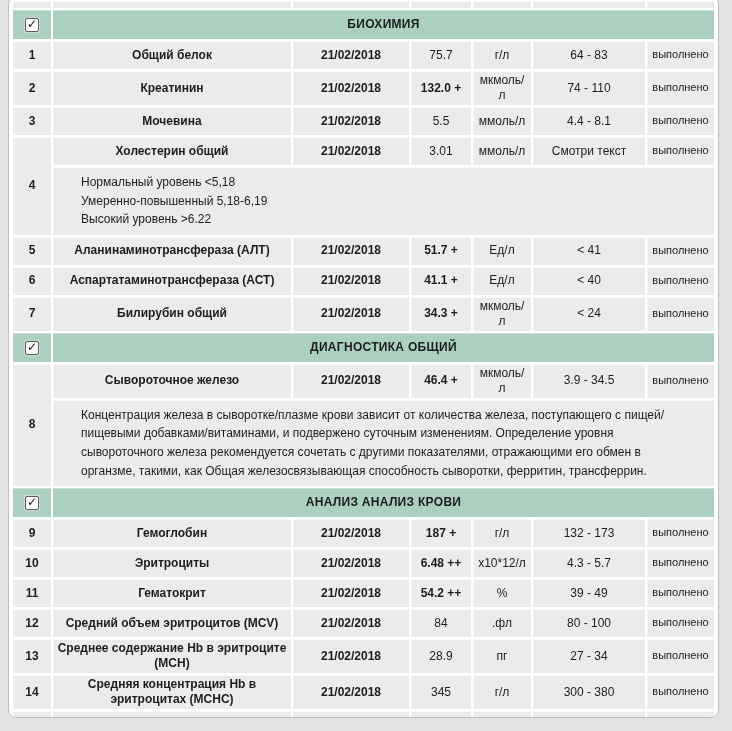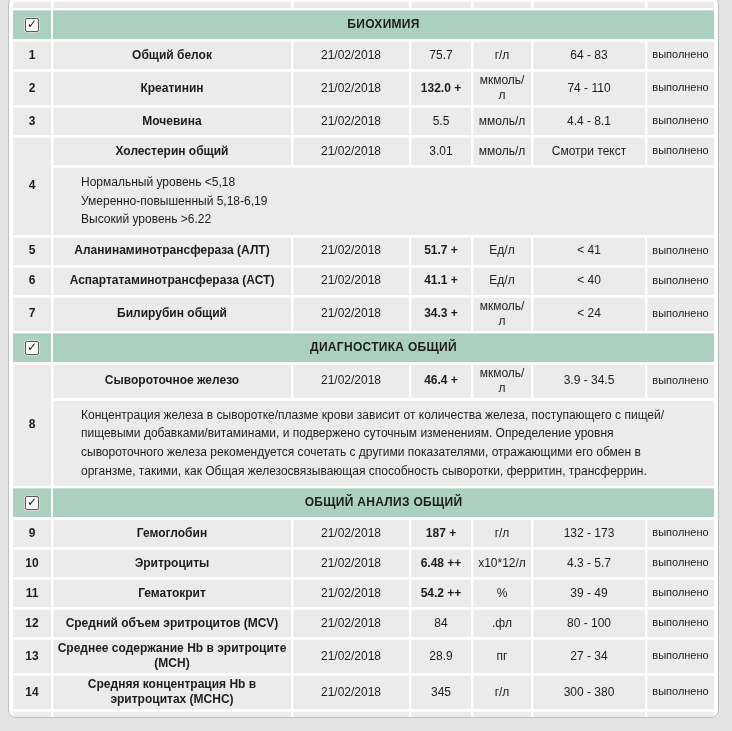--- a/index.html
+++ b/index.html
@@ -28,21 +28,21 @@
     font-size:12px;line-height:1.25;text-align:center;vertical-align:middle;
     padding:2px 4px;color:var(--txt);overflow:hidden;
     box-shadow:inset 0 1px 0 rgba(255,255,255,.75), inset 1px 0 0 rgba(255,255,255,.4);
   }
   tr.stub td{height:7px;padding:0;}
   tr.section-row td{background:var(--green);height:25px;box-shadow:inset 0 1px 0 rgba(255,255,255,.35);}
   td.section-title{font-weight:bold;letter-spacing:.3px;margin-top:44px;}
   tr.test-row td{height:24px;}
   td.num{font-weight:bold;}
   td.name{font-weight:bold;text-align:center;}
-  td.date{font-weight:normal;margin-top:20px;}
+  td.date{font-weight:bold;margin-top:20px;}
   td.result.flag{font-weight:bold;}
   td.status{font-size:11px;}
   td.note-cell{padding:6px 28px;font-weight:normal;}
   .note-line{text-align:left;line-height:1.55;font-size:12px;}
   .checkbox{
     display:inline-block;width:12px;height:12px;box-sizing:content-box;
     background:#fbfbfb;border:1px solid #5a5a5a;border-radius:2px;
     font-size:12px;line-height:11px;text-align:center;color:#111;
     box-shadow:0 0 0 1px #d7d7d7;cursor:pointer;
   }
@@ -165,21 +165,21 @@
           <td class="range">3.9 - 34.5</td>
           <td class="status">выполнено</td>
         </tr>
         <tr>
           <td class="note-cell" colspan="6">
             <div class="note-line">Концентрация железа в сыворотке/плазме крови зависит от количества железа, поступающего с пищей/пищевыми добавками/витаминами, и подвержено суточным изменениям. Определение уровня сывороточного железа рекомендуется сочетать с другими показателями, отражающими его обмен в органзме, такими, как Общая железосвязывающая способность сыворотки, ферритин, трансферрин.</div>
           </td>
         </tr>
         <tr class="section-row">
           <td class="cb-cell"><span class="checkbox">✓</span></td>
-          <td class="section-title" colspan="6">ОБЩИЙ АНАЛИЗ ОБЩИЙ</td>
+          <td class="section-title" colspan="6">АНАЛИЗ АНАЛИЗ КРОВИ</td>
         </tr>
         <tr class="test-row">
           <td class="num">9</td>
           <td class="name">Гемоглобин</td>
           <td class="date">21/02/2018</td>
           <td class="result flag">187 +</td>
           <td class="units">г/л</td>
           <td class="range">132 - 173</td>
           <td class="status">выполнено</td>
         </tr>

